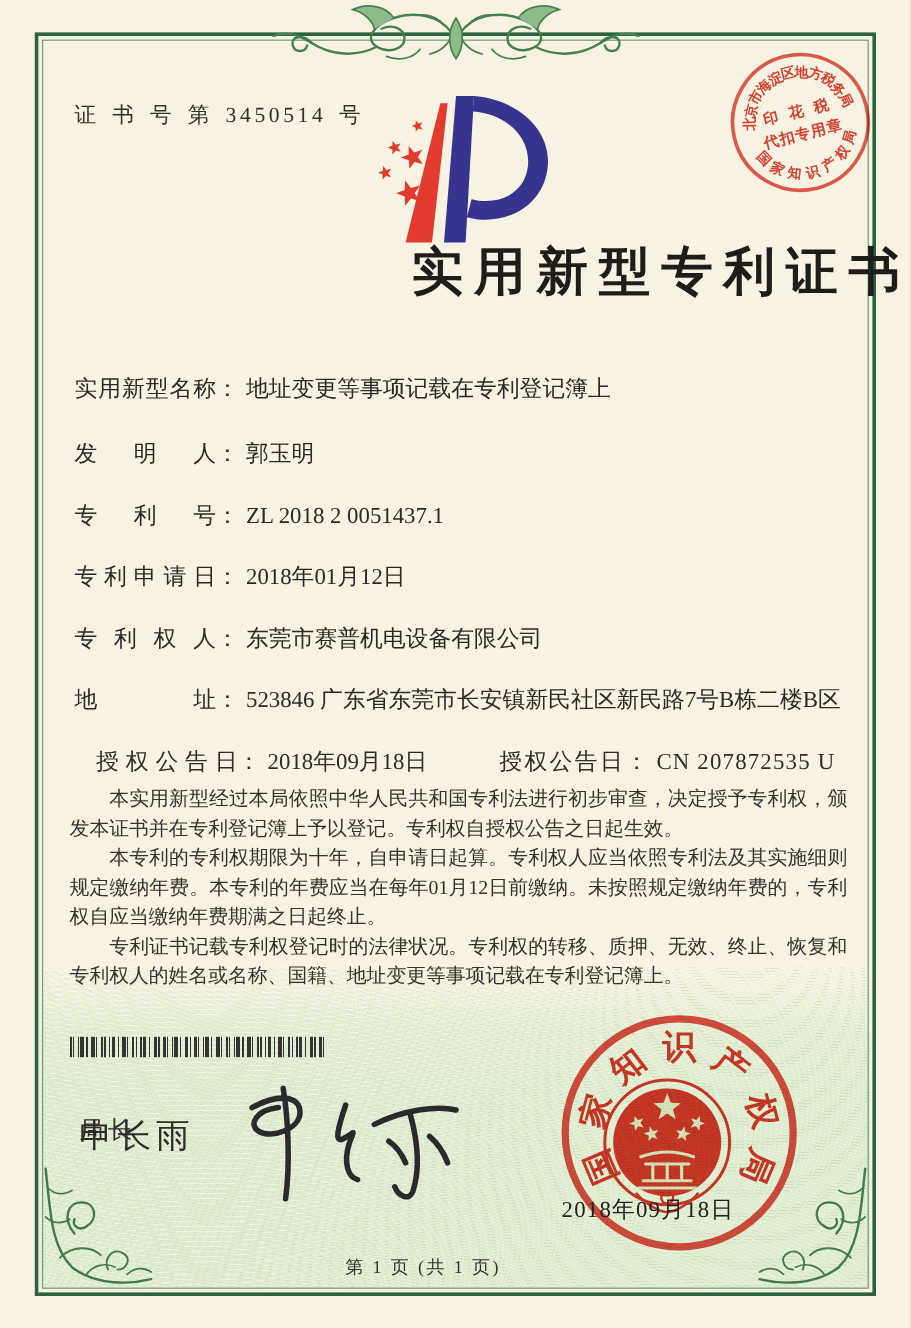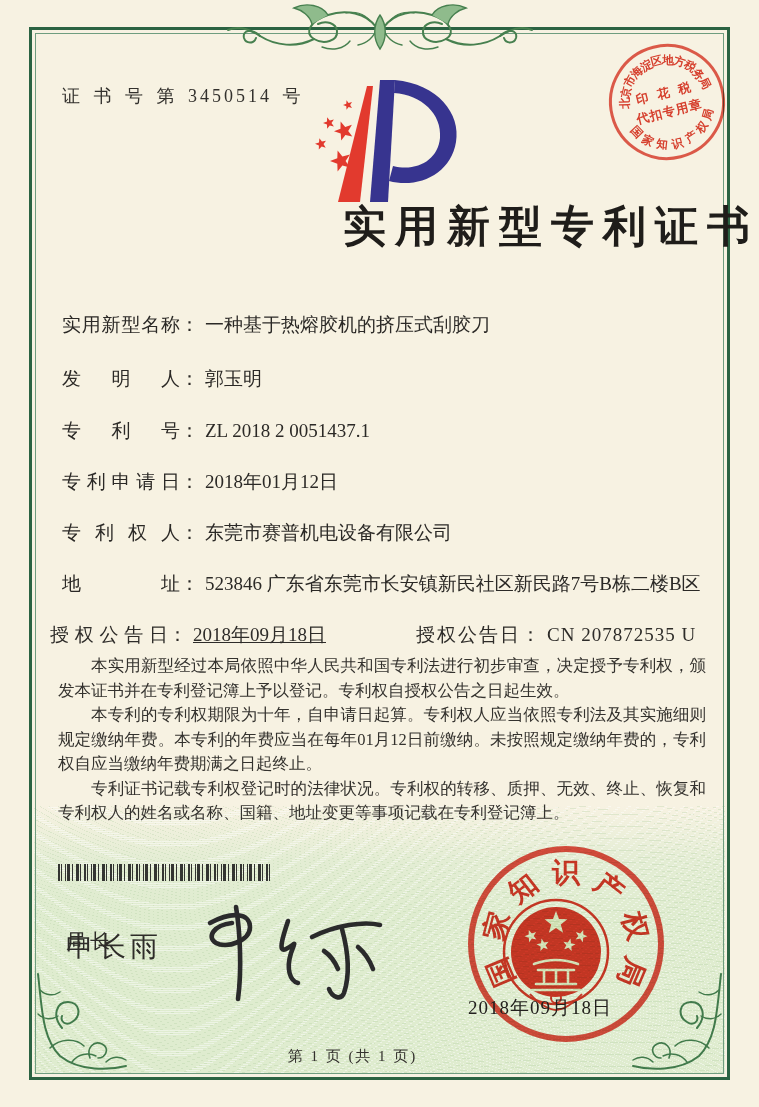--- a/index.html
+++ b/index.html
@@ -31,21 +31,21 @@
     transform:rotate(-14deg);mix-blend-mode:multiply;color:#dd4232;box-sizing:border-box;}
   .tax-stamp .arc span{position:absolute;font-size:11.5px;font-weight:700;}
   .tax-center1{position:absolute;left:0;right:0;top:38px;text-align:center;
     font-size:12.5px;font-weight:700;letter-spacing:3px;}
   .tax-center2{position:absolute;left:0;right:0;top:57px;text-align:center;
     font-size:12.5px;font-weight:700;letter-spacing:1px;}
   
   .frow{position:absolute;left:62px;width:650px;margin:0;font-size:19px;line-height:26px;color:#2b2926;z-index:3;}
   .flabel{display:inline-block;width:118px;text-align:justify;text-align-last:justify;vertical-align:top;}
   .fcolon{display:inline-block;margin-right:6px;}
-  .grant-left{position:absolute;left:50px;top:622px;margin:0;font-size:19px;z-index:3;text-decoration:underline;}
+  .grant-left{position:absolute;left:80px;top:622px;margin:0;font-size:19px;z-index:3;}
   .grant-right{position:absolute;left:416px;top:622px;margin:0;font-size:19px;letter-spacing:1px;z-index:3;}
   .grant-right .glabel{letter-spacing:2px;}
   
   .body-text{position:absolute;left:58px;top:654px;width:648px;z-index:3;
     font-size:16.5px;line-height:24.5px;text-align:justify;color:#34322e;}
   .body-text p{margin:0;text-indent:2em;}
   
   .barcode{position:absolute;left:58px;top:864px;width:212px;height:17px;z-index:3;opacity:.88;
     background-image:repeating-linear-gradient(90deg,
       #1c1c1c 0 2px, transparent 2px 3px,
@@ -167,21 +167,21 @@
         <span style="position: absolute; left: calc(50% + 0px); top: calc(50% + 43px); transform: translate(-50%, -50%) rotate(0deg);">识</span>
         <span style="position: absolute; left: calc(50% + 14.7px); top: calc(50% + 40.4px); transform: translate(-50%, -50%) rotate(-20deg);">产</span>
         <span style="position: absolute; left: calc(50% + 27.6px); top: calc(50% + 32.9px); transform: translate(-50%, -50%) rotate(-40deg);">权</span>
         <span style="position: absolute; left: calc(50% + 37.2px); top: calc(50% + 21.5px); transform: translate(-50%, -50%) rotate(-60deg);">局</span>
       </div>
   </div>
 
   <div class="doc-title">实用新型专利证书</div>
 
   <p class="frow" style="top:312px">
-    <span class="flabel">实用新型名称</span><span class="fcolon">：</span><span class="fval">一种基于热熔胶机的挤压式刮胶刀</span>
+    <span class="flabel">实用新型名称</span><span class="fcolon">：</span><span class="fval">地址变更等事项记载在专利登记簿上</span>
   </p>
   <p class="frow" style="top:366px">
     <span class="flabel">发明人</span><span class="fcolon">：</span><span class="fval">郭玉明</span>
   </p>
   <p class="frow" style="top:418px">
     <span class="flabel">专利号</span><span class="fcolon">：</span><span class="fval">ZL 2018 2 0051437.1</span>
   </p>
   <p class="frow" style="top:469px">
     <span class="flabel">专利申请日</span><span class="fcolon">：</span><span class="fval">2018年01月12日</span>
   </p>

